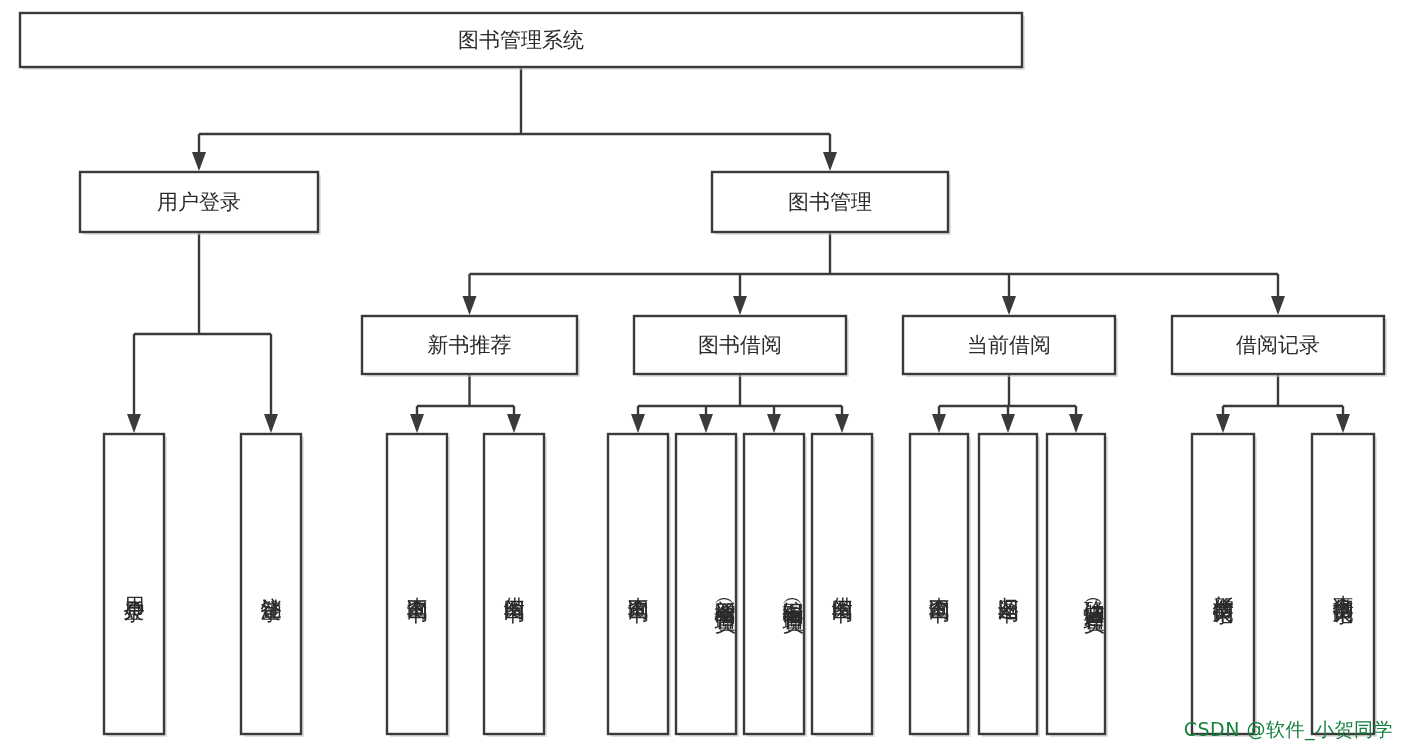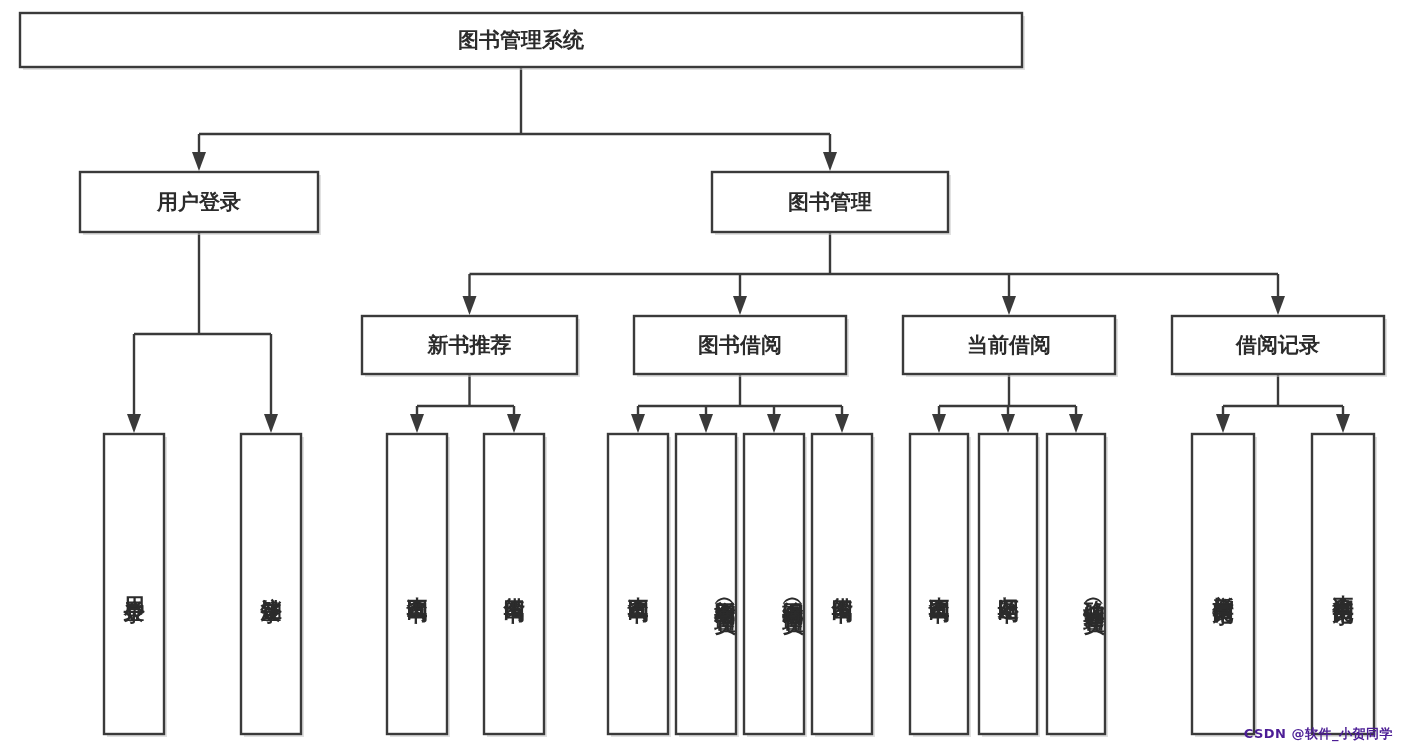--- a/index.html
+++ b/index.html
@@ -12,21 +12,20 @@
     font-family: "DejaVu Sans", "Liberation Sans", sans-serif;
     width: 1405px;
     height: 747px;
     overflow: hidden;
   }
   #diagram-root {
     position: relative;
     width: 1405px;
     height: 747px;
     background: #ffffff;
-    font-weight: bold;
   }
   svg.diagram-canvas {
     position: absolute;
     left: 0;
     top: 0;
     width: 1405px;
     height: 747px;
     display: block;
   }
   .node-box {
@@ -65,22 +64,22 @@
     color: #2b2b2b;
     white-space: nowrap;
     text-align: center;
     pointer-events: none;
   }
   .watermark {
     position: absolute;
     right: 12px;
     bottom: 4px;
     font-family: "DejaVu Sans", "Liberation Sans", sans-serif;
-    font-size: 13px;
-    color: #4c1d95;
+    font-size: 19px;
+    color: #15803d;
     letter-spacing: 0.5px;
     white-space: nowrap;
   }
 </style>
 </head>
 <body>
 
 <div id="diagram-root">
   <svg class="diagram-canvas" id="diagram-svg" viewBox="0 0 1405 747" xmlns="http://www.w3.org/2000/svg">
     <g id="layer-edges">

